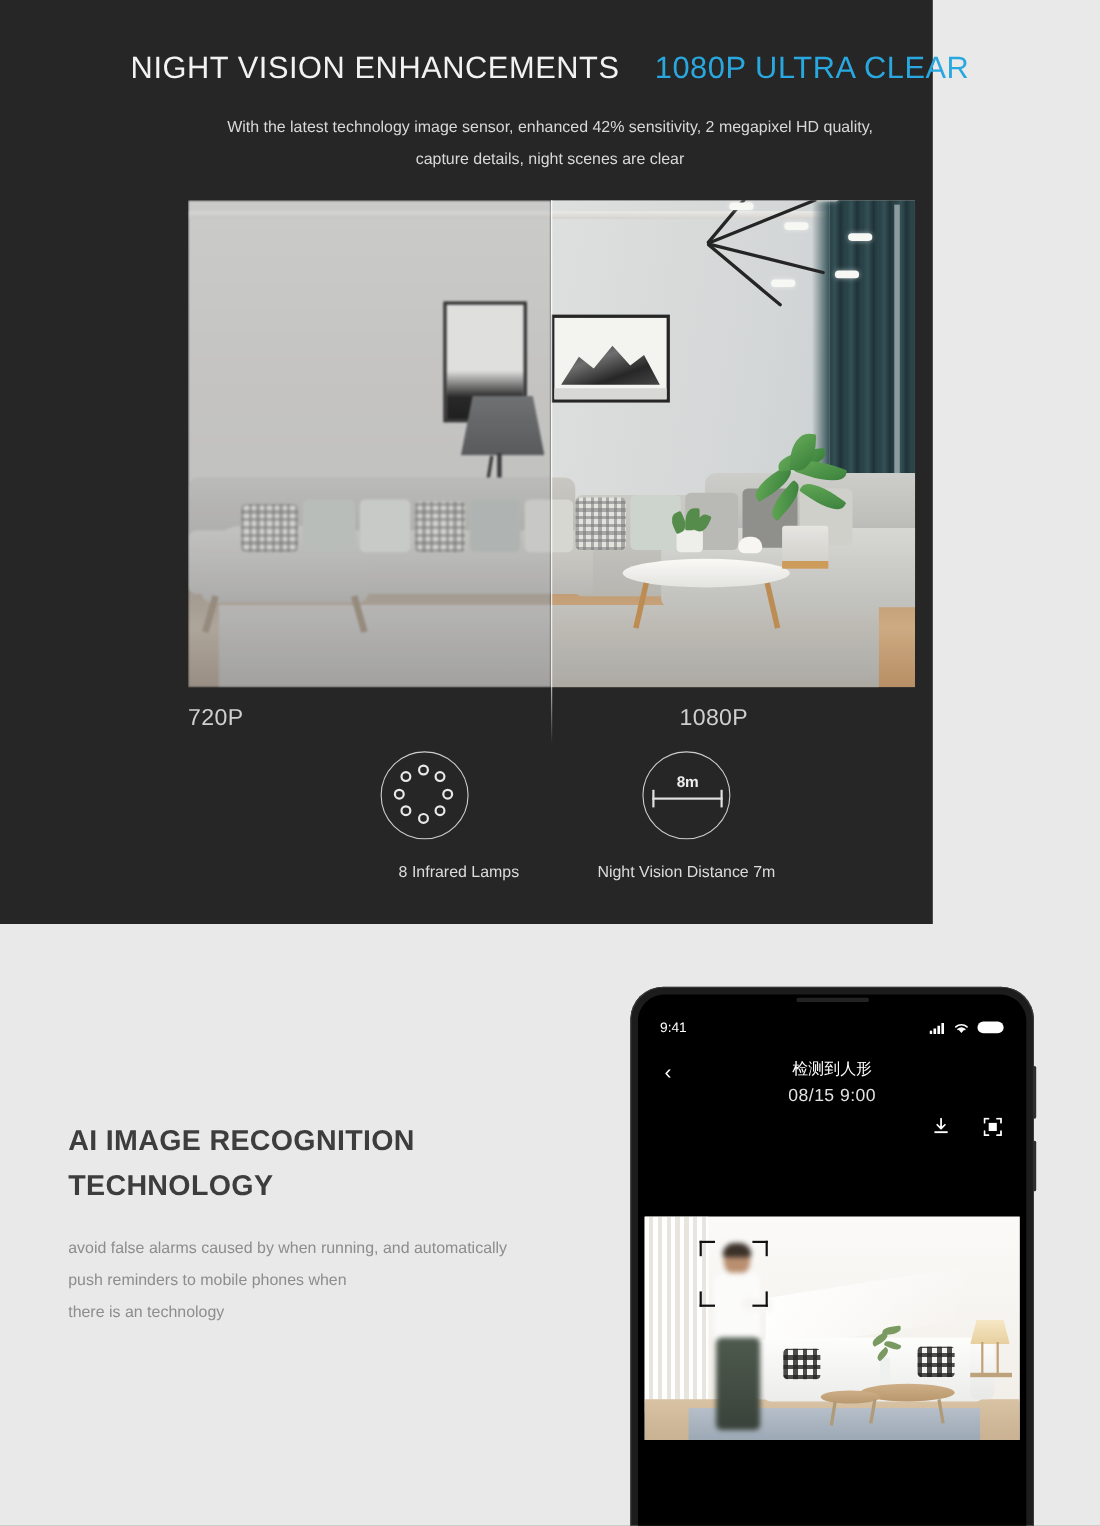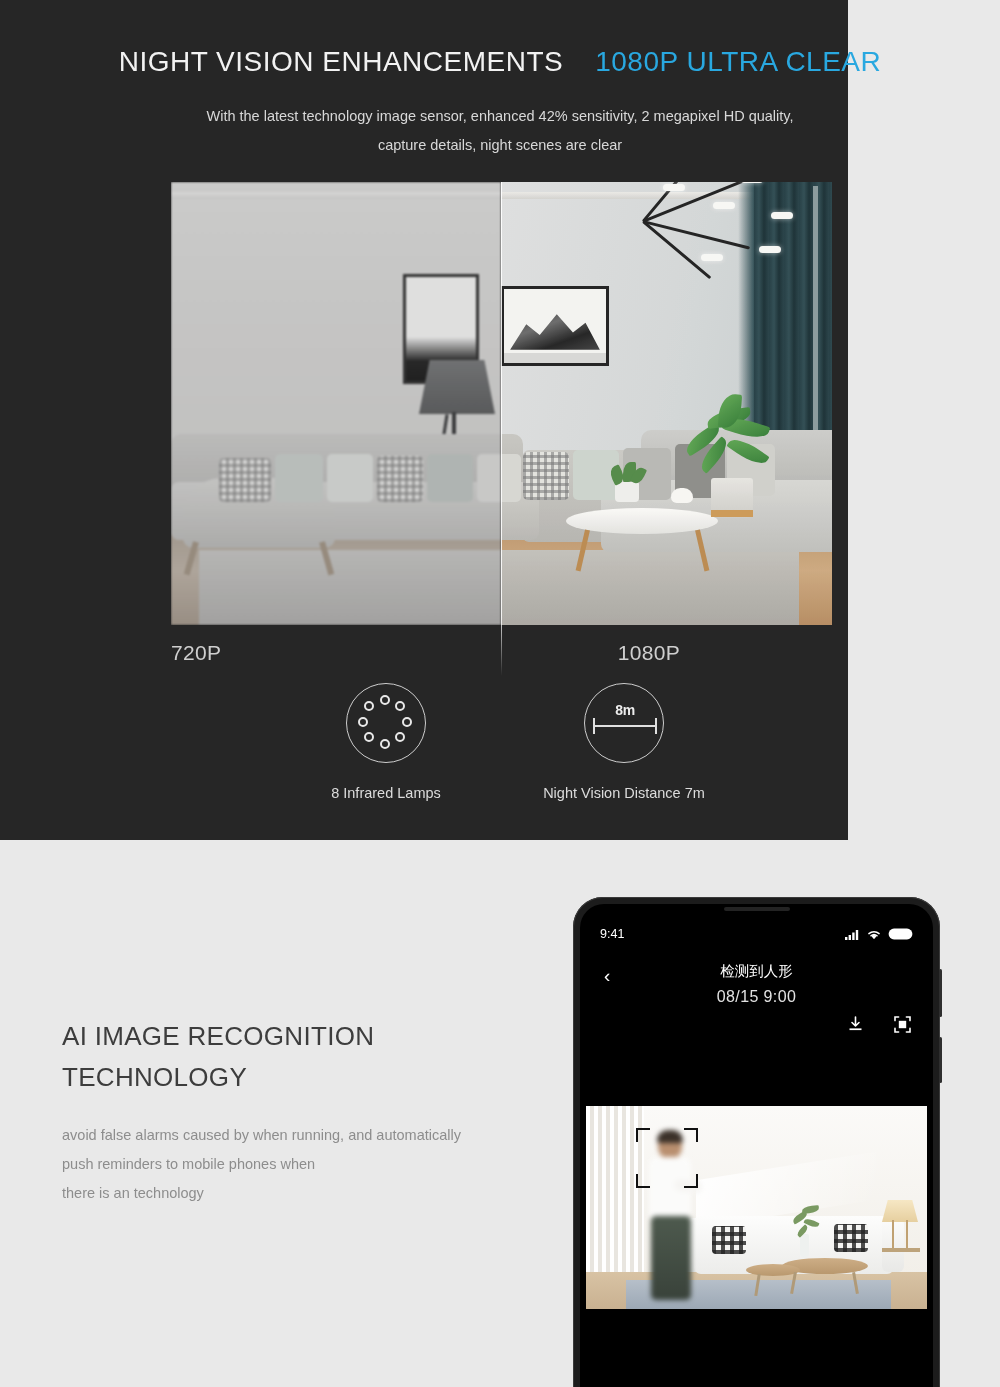--- a/index.html
+++ b/index.html
@@ -255,21 +255,21 @@
   .lbl-1080 {
     position: absolute; right: 168px; top: 641px;
     font-size: 21px; color: #cfcfcf; font-weight: 400; letter-spacing: .3px;
   }
 
   
   .features {
     position: absolute; left: 300px; top: 683px; width: 420px; height: 130px;
   }
   .feature { position: absolute; text-align: center; }
-  .feat-a { left: 0;   width: 172px; }
+  .feat-a { left: 0;   width: 172px; text-align: right; }
   .feat-b { left: 228px; width: 192px; }
 
   .circle-icon {
     width: 80px; height: 80px; border-radius: 50%;
     border: 1.4px solid #cdcdcd; margin: 0 auto;
     position: relative;
   }
   .lamp-dot {
     position: absolute; width: 10px; height: 10px; border-radius: 50%;
     border: 2.6px solid #e8e8e8; background: transparent;
@@ -294,21 +294,21 @@
 
   
   .section-light {
     position: absolute; left: 0; top: 840px; width: 1000px; height: 547px;
     background: #e9e9e9;
   }
 
   .ai-title {
     position: absolute; left: 62px; top: 176px;
     font-size: 26px; line-height: 41px; color: #3d3d3d;
-    font-weight: 400; letter-spacing: .3px; max-width: 400px;
+    font-weight: 700; letter-spacing: .3px; max-width: 400px;
   }
   .ai-body {
     position: absolute; left: 62px; top: 281px;
     font-size: 14.5px; line-height: 29px; color: #8d8d8d; font-weight: 400;
     max-width: 500px;
   }
 
   
   .phone {
     position: absolute; left: 573px; top: 885px;

